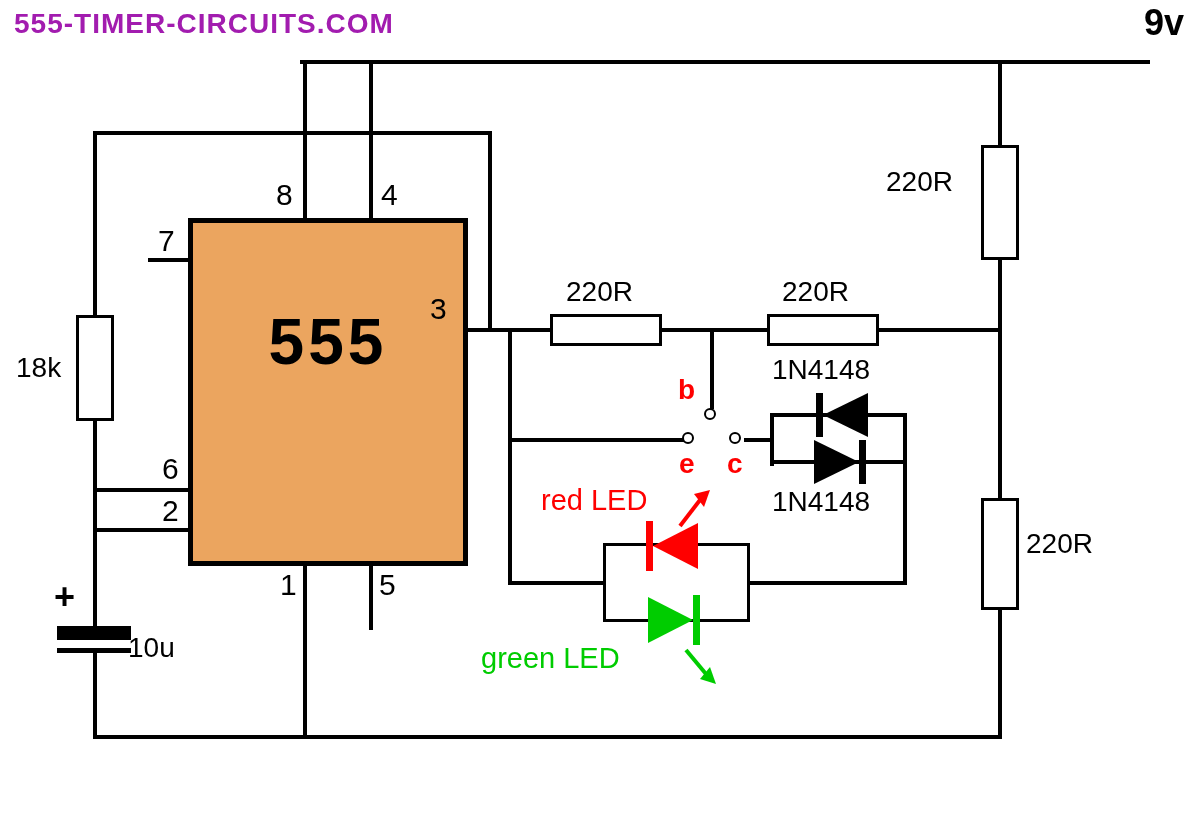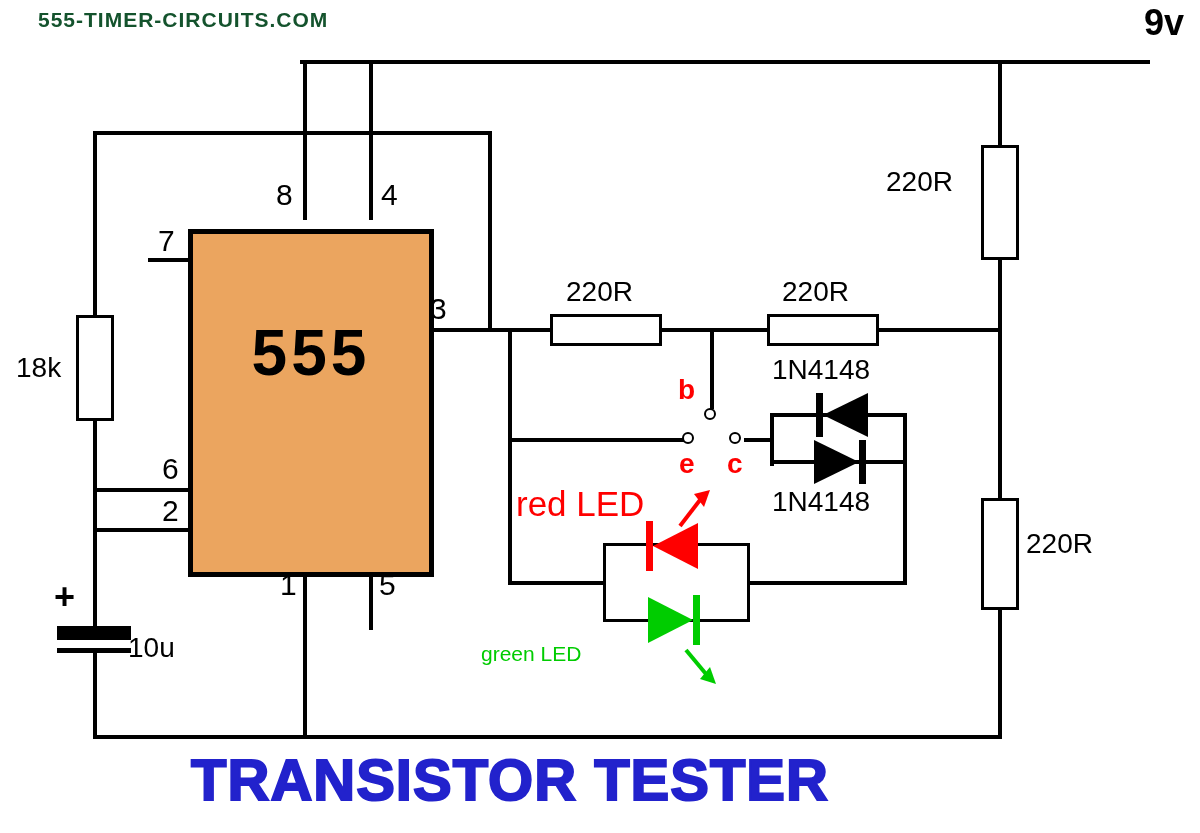--- a/index.html
+++ b/index.html
@@ -15,21 +15,21 @@
   .cap-plate { position:absolute; background:#000; }
   .tp { position:absolute; width:12px; height:12px; border:2px solid #000; border-radius:50%; background:#fff; }
   .part { position:absolute; }
 
   .lbl { position:absolute; font-size:28px; color:#000; white-space:nowrap; }
   .pin { position:absolute; font-size:30px; color:#000; }
   .bold { font-weight:bold; }
   .red-t { color:var(--led-red,#FF0000); }
   .grn-t { color:var(--led-green,#00CC00); }
 
-  .site { position:absolute; font-size:21px; font-weight:bold; letter-spacing:1px; color:#14532d; white-space:nowrap;margin-left:24px; }
+  .site { position:absolute; font-size:28px; font-weight:bold; letter-spacing:1px; color:#a21caf; white-space:nowrap; }
   .supply { position:absolute; font-size:36px; font-weight:bold; color:#000; }
   .title { position:absolute; text-align:center; font-size:58px; font-weight:bold;
            color:var(--title-blue,#2222CC); -webkit-text-stroke:2px var(--title-blue,#2222CC);
            letter-spacing:1px; white-space:nowrap; }
 
   .blk { fill:#000; }
   .red { fill:var(--led-red,#FF0000); }
   .grn { fill:var(--led-green,#00CC00); }
   .redl { stroke:var(--led-red,#FF0000); stroke-width:4; }
   .grnl { stroke:var(--led-green,#00CC00); stroke-width:4; }
@@ -77,21 +77,21 @@
 
   <div class="wire" style="left:508px;top:581px;width:99px;height:4px"></div>
   <div class="wire" style="left:748px;top:581px;width:159px;height:4px"></div>
 
   <div class="resistor" style="left:76px;top:315px;width:38px;height:106px"></div>
   <div class="resistor" style="left:981px;top:145px;width:38px;height:115px"></div>
   <div class="resistor" style="left:981px;top:498px;width:38px;height:112px"></div>
   <div class="resistor" style="left:550px;top:314px;width:112px;height:32px"></div>
   <div class="resistor" style="left:767px;top:314px;width:112px;height:32px"></div>
 
-  <div class="ic" style="left:188px;top:229px;width:246px;height:348px">
+  <div class="ic" style="left:188px;top:218px;width:280px;height:348px">
     <div class="ic-label">555</div>
   </div>
 
   <div class="cap-plate" style="left:57px;top:626px;width:74px;height:14px"></div>
   <div class="cap-plate" style="left:57px;top:648px;width:74px;height:5px"></div>
 
   <div class="led-box" style="left:603px;top:543px;width:147px;height:79px"></div>
 
   <svg class="part" style="left:810px;top:391px" width="62" height="48" viewBox="0 0 62 48">
     <rect class="blk" x="6" y="2" width="7" height="44"></rect>
@@ -129,27 +129,26 @@
   <div class="lbl" style="left:782px;top:276px">220R</div>
   <div class="lbl" style="left:1026px;top:528px">220R</div>
   <div class="lbl" style="left:16px;top:352px">18k</div>
   <div class="lbl" style="left:772px;top:354px">1N4148</div>
   <div class="lbl" style="left:772px;top:486px">1N4148</div>
   <div class="lbl" style="left:128px;top:632px">10u</div>
   <div class="lbl bold" style="left:54px;top:576px;font-size:36px">+</div>
   <div class="lbl red-t bold" style="left:678px;top:374px">b</div>
   <div class="lbl red-t bold" style="left:679px;top:448px">e</div>
   <div class="lbl red-t bold" style="left:727px;top:448px">c</div>
-  <div class="lbl red-t" style="left:516px;top:484px;font-size:35px">red LED</div>
-  <div class="lbl grn-t" style="left:481px;top:642px;font-size:21px">green LED</div>
+  <div class="lbl red-t" style="left:541px;top:484px;font-size:29px">red LED</div>
+  <div class="lbl grn-t" style="left:481px;top:642px;font-size:29px">green LED</div>
 
   <div class="pin" style="left:276px;top:178px">8</div>
   <div class="pin" style="left:381px;top:178px">4</div>
   <div class="pin" style="left:158px;top:224px">7</div>
   <div class="pin" style="left:430px;top:292px">3</div>
   <div class="pin" style="left:162px;top:452px">6</div>
   <div class="pin" style="left:162px;top:494px">2</div>
   <div class="pin" style="left:280px;top:568px">1</div>
   <div class="pin" style="left:379px;top:568px">5</div>
 
-  <div class="title" style="left:170px;top:746px;width:680px">TRANSISTOR TESTER</div>
 
 </div>
 
 </body></html>

